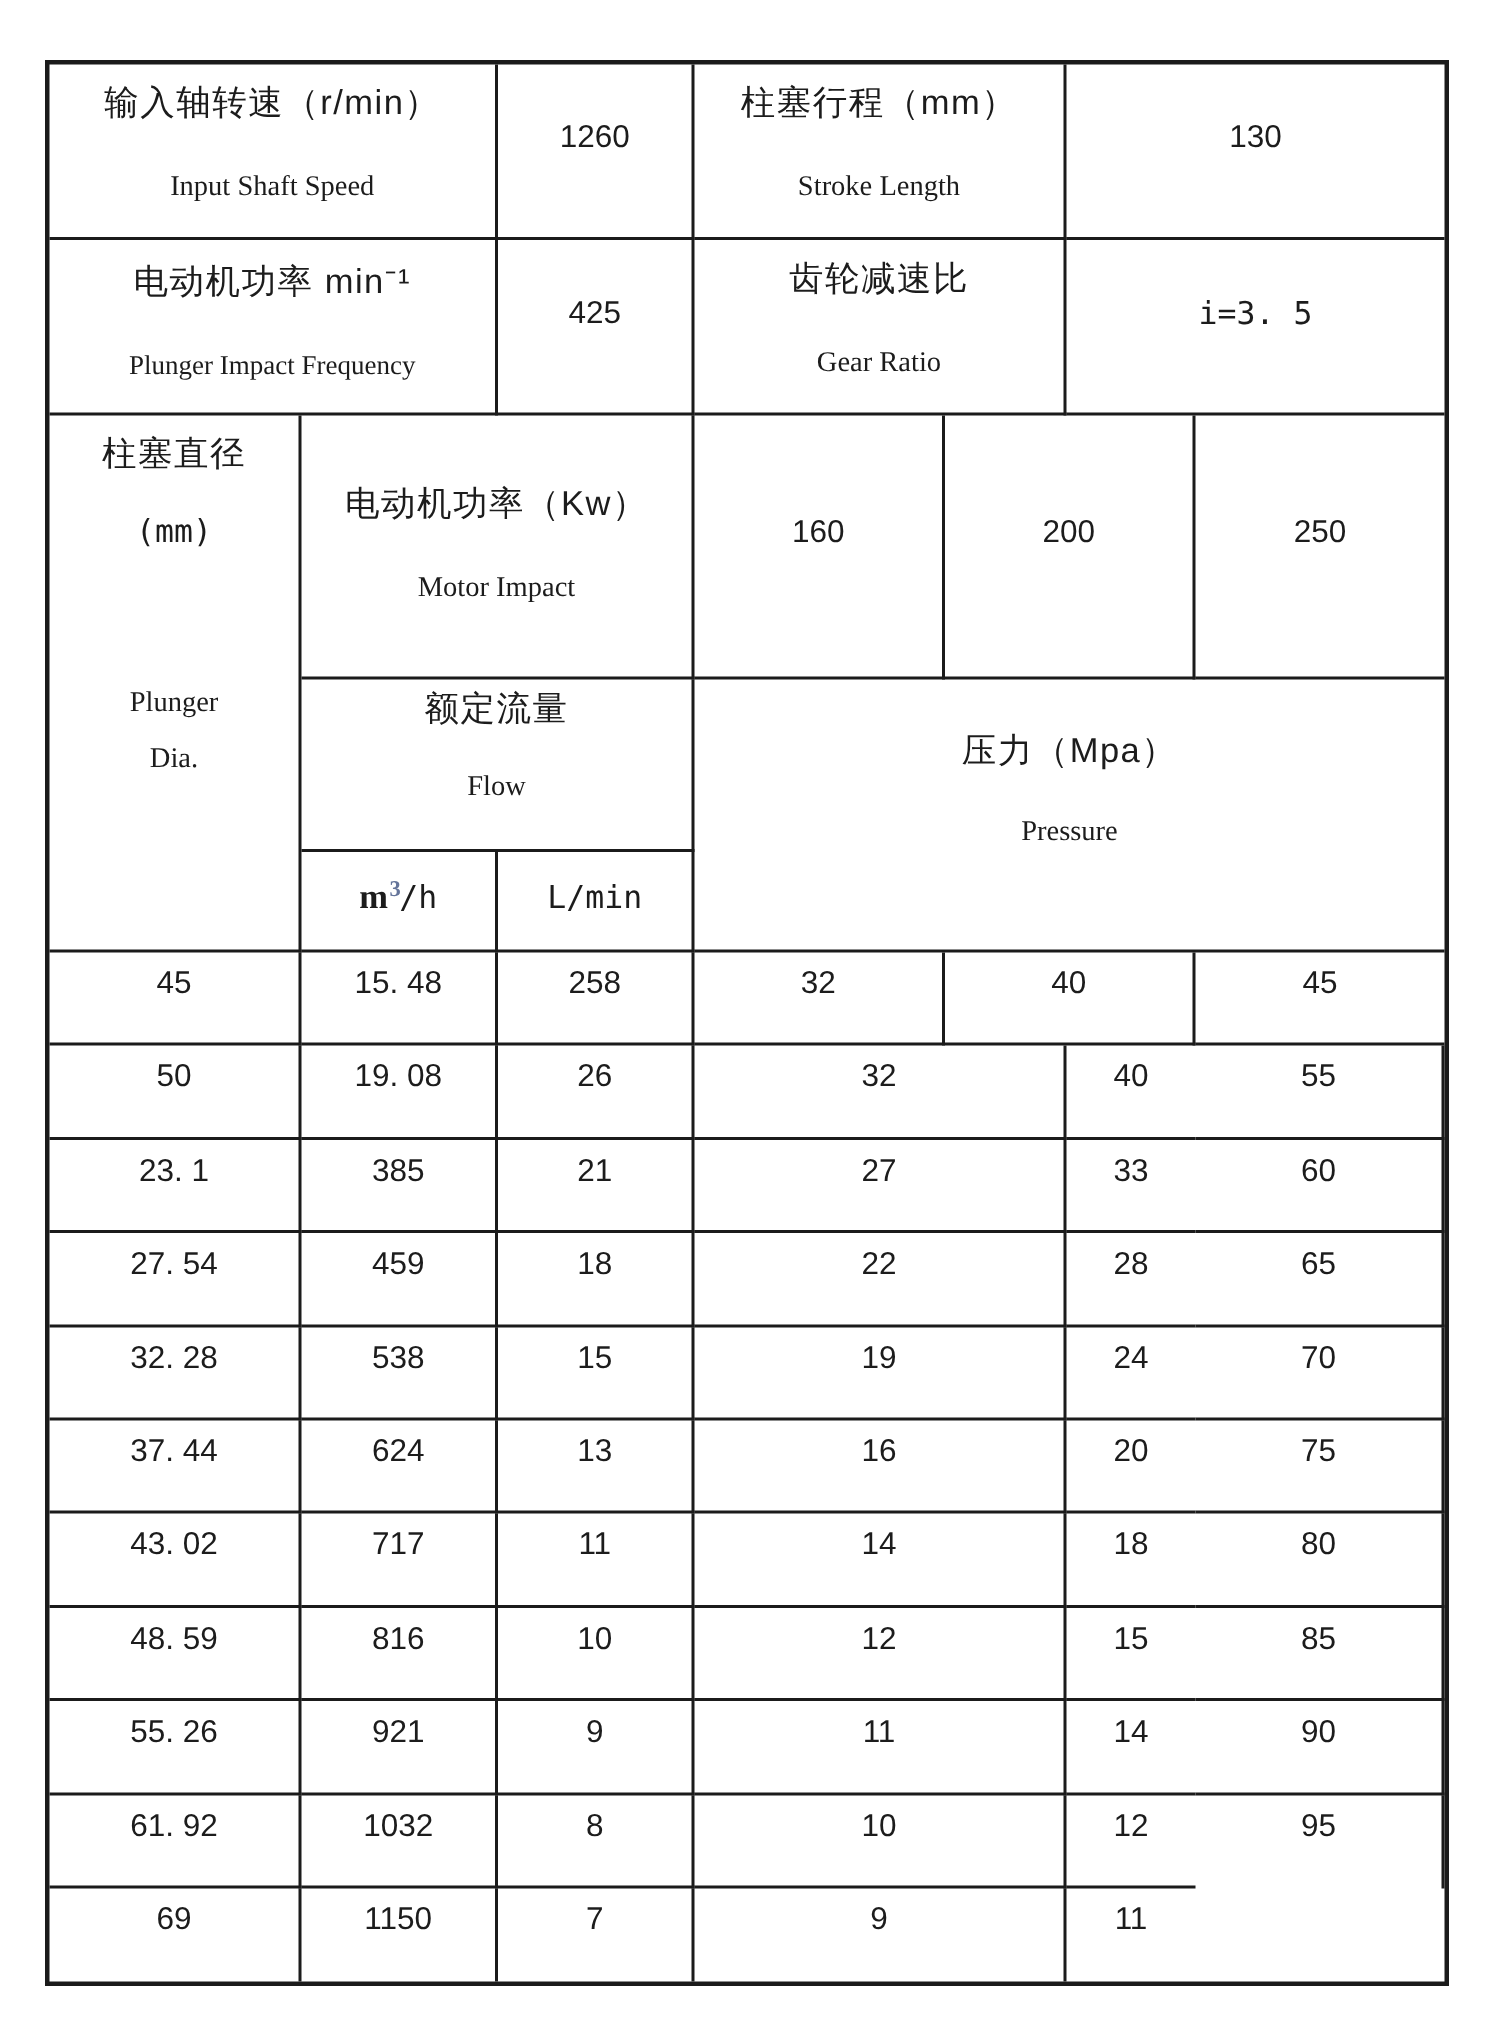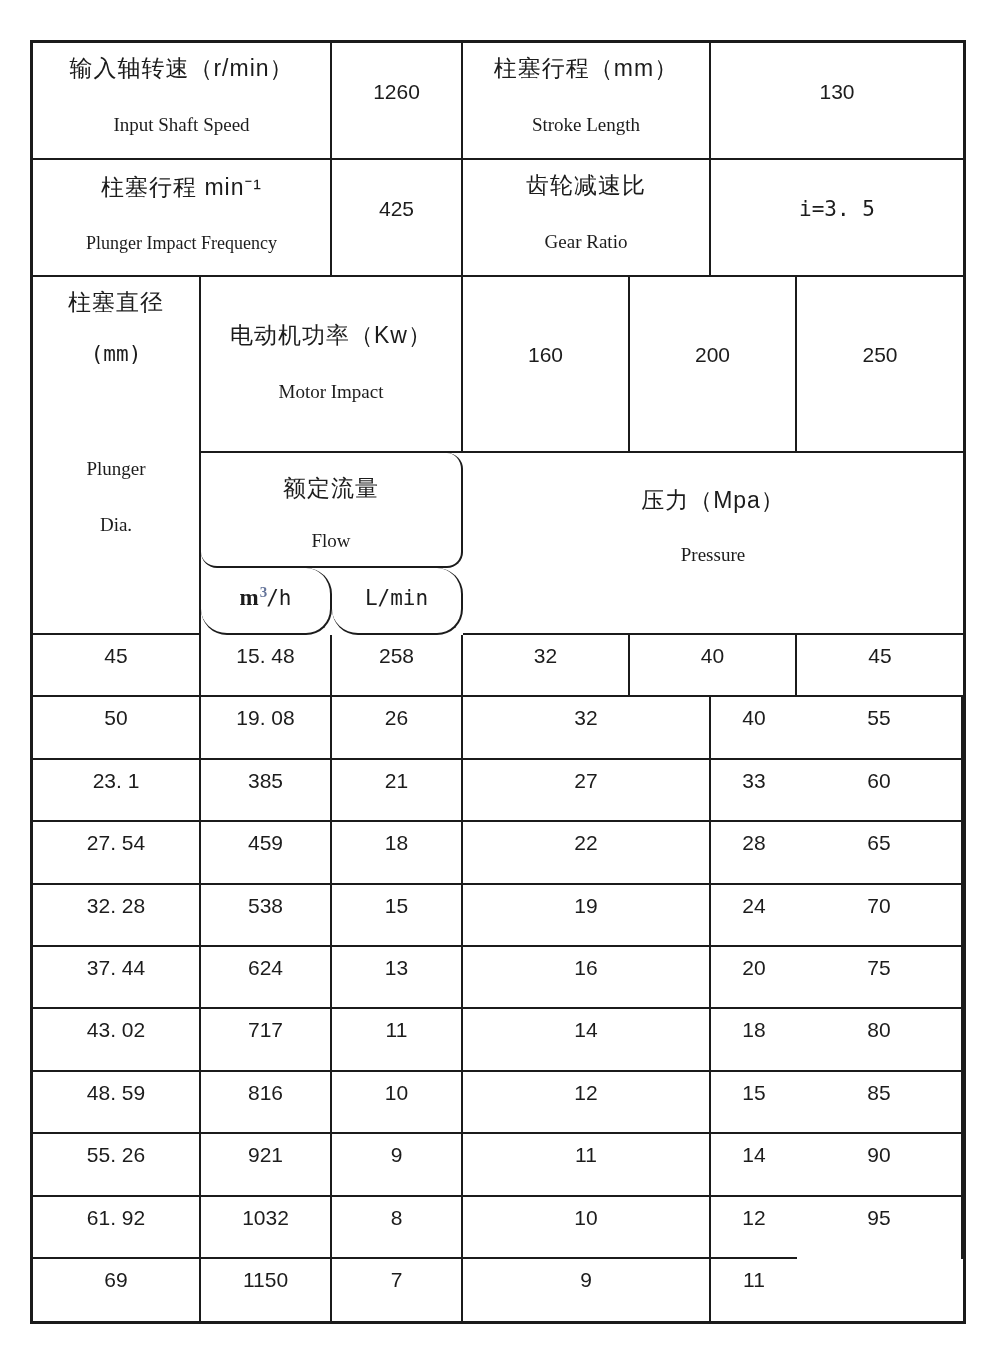--- a/index.html
+++ b/index.html
@@ -42,29 +42,29 @@
   }
   .val{
     font-size:21px;
     justify-content:center;
     padding-bottom:18px;
   }
   .toplbl{padding-top:10px;}
   .toplbl .en{margin-top:30px;}
   .midlbl{justify-content:center;padding-bottom:6px;}
   .midlbl .en{margin-top:30px;}
-  .flowlbl{padding-top:20px;border-radius:16px;}
+  .flowlbl{padding-top:4px;}
   .flowlbl .en{margin-top:26px;}
   .preslbl{justify-content:center;padding-bottom:36px;}
   .preslbl .en{margin-top:28px;}
   .dialbl{padding-top:10px;}
   .dialbl .unit{font-size:21px;margin-top:24px;font-family:"DejaVu Sans Mono", monospace;}
   .dialbl .en1{margin-top:92px;}
-  .dialbl .en2{margin-top:34px;}
-  .unitcell{justify-content:center;padding-bottom:6px;font-size:21px;border-radius:26px;}
+  .dialbl .en2{margin-top:15px;}
+  .unitcell{justify-content:center;padding-bottom:6px;font-size:21px;}
   .mono{font-family:"DejaVu Sans Mono", monospace;}
   .m3base{font-family:"Liberation Serif", serif;font-weight:bold;font-size:23px;}
   .m3sup{
     font-family:"Liberation Serif", serif;font-weight:bold;
     font-size:15px;position:relative;top:-8px;left:1px;
     color:#64749a;
   }
   .m3suffix{font-family:"DejaVu Sans Mono", monospace;font-size:21px;}
   .dc{
     font-size:21px;
@@ -84,21 +84,21 @@
       <span class="en">Input Shaft Speed</span>
     </div>
     <div class="cell val" style="grid-area:1/3/2/4">1260</div>
     <div class="cell toplbl" style="grid-area:1/4/2/6">
       <span class="zh">柱塞行程（mm）</span>
       <span class="en">Stroke Length</span>
     </div>
     <div class="cell val er" style="grid-area:1/6/2/8">130</div>
 
     <div class="cell toplbl" style="grid-area:2/1/3/3">
-      <span class="zh">柱塞行程 min⁻¹</span>
+      <span class="zh">电动机功率 min⁻¹</span>
       <span class="en" style="font-size:18px">Plunger Impact Frequency</span>
     </div>
     <div class="cell val" style="grid-area:2/3/3/4">425</div>
     <div class="cell toplbl" style="grid-area:2/4/3/6">
       <span class="zh">齿轮减速比</span>
       <span class="en">Gear Ratio</span>
     </div>
     <div class="cell val er mono" style="grid-area:2/6/3/8">i=3. 5</div>
 
     <div class="cell dialbl" style="grid-area:3/1/6/2">

